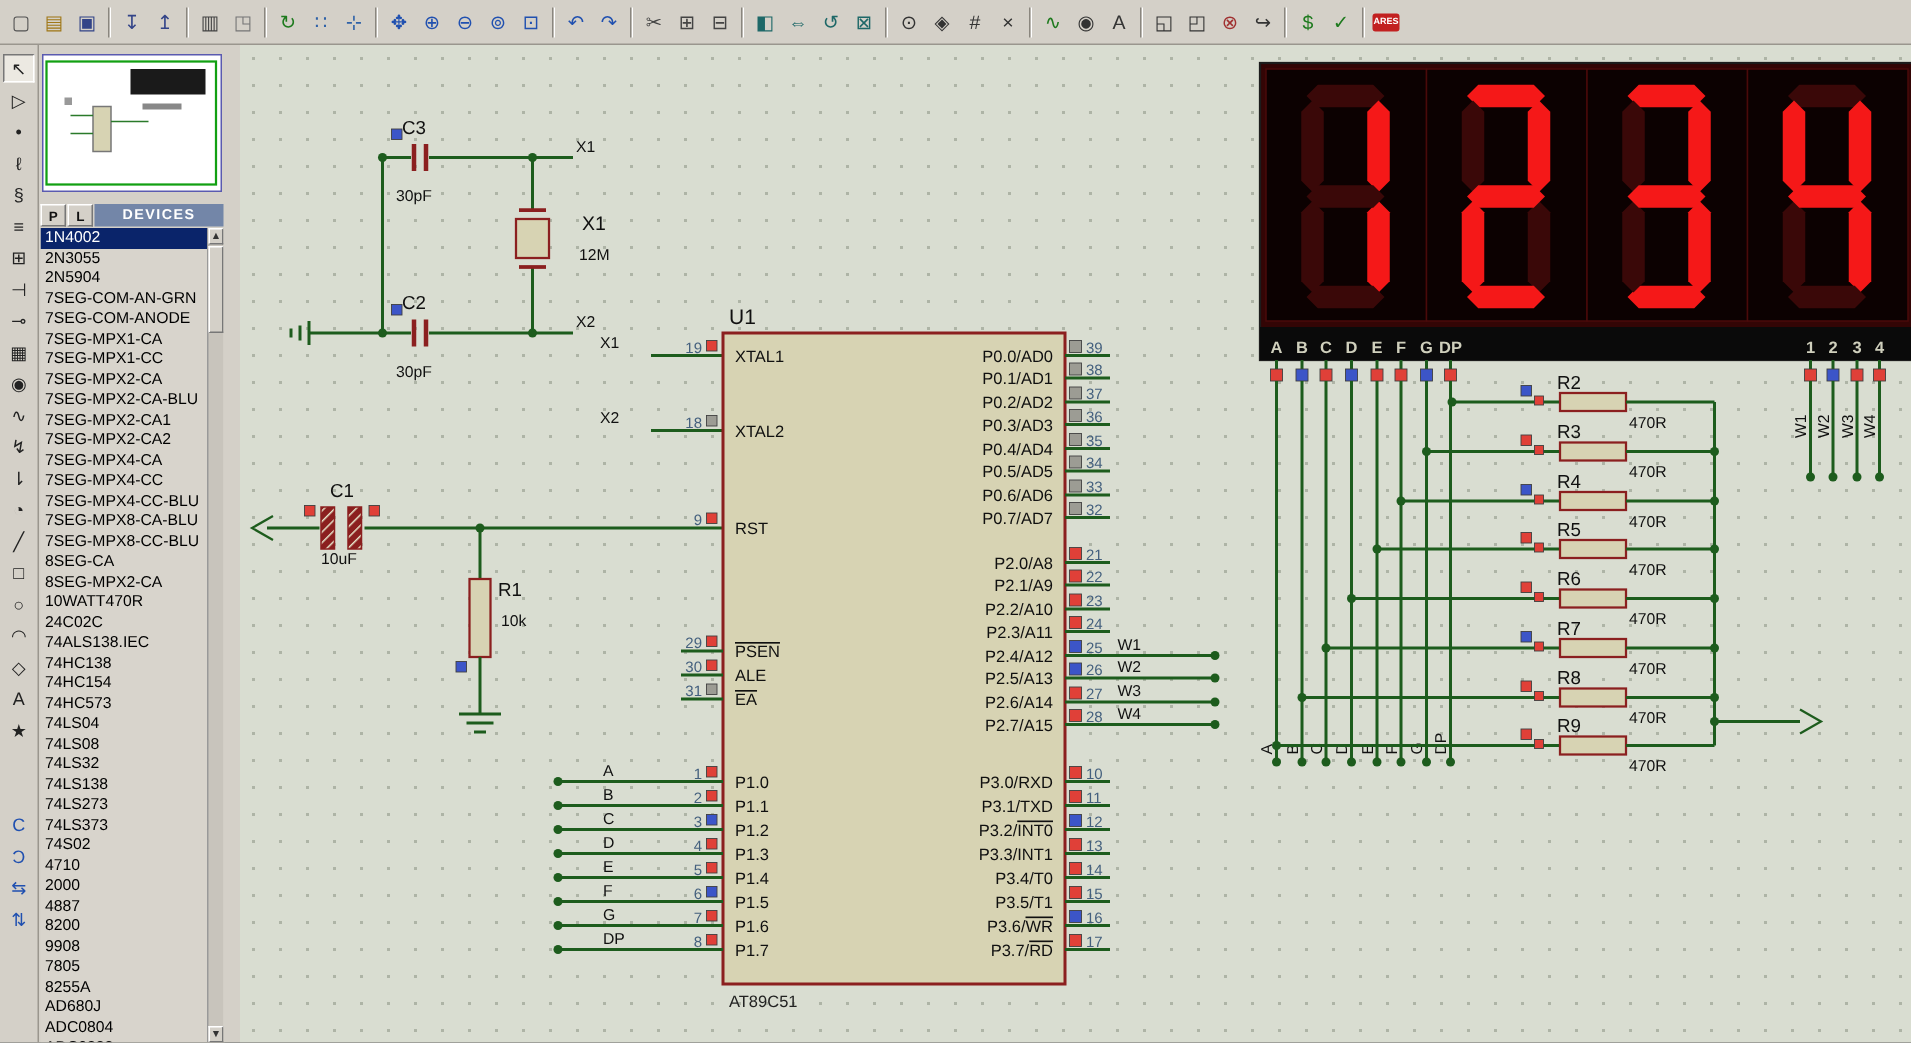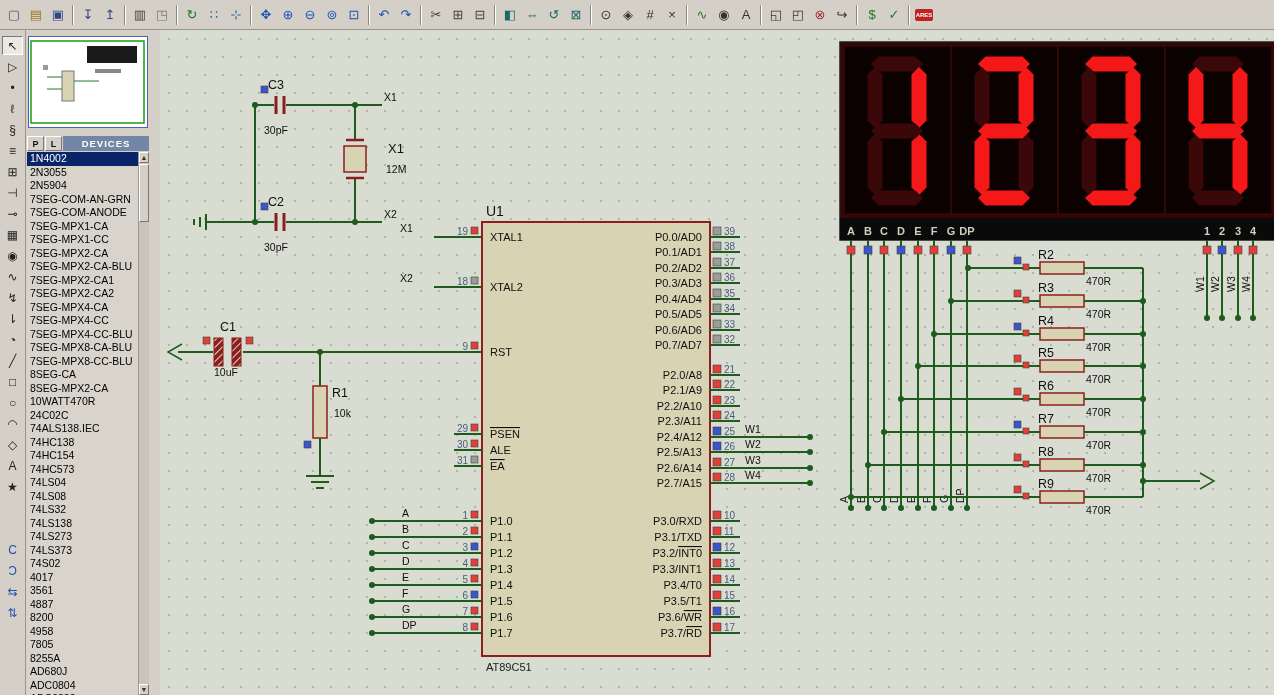--- a/index.html
+++ b/index.html
@@ -169,25 +169,25 @@
           <div class="device-item">74HC138</div>
           <div class="device-item">74HC154</div>
           <div class="device-item">74HC573</div>
           <div class="device-item">74LS04</div>
           <div class="device-item">74LS08</div>
           <div class="device-item">74LS32</div>
           <div class="device-item">74LS138</div>
           <div class="device-item">74LS273</div>
           <div class="device-item">74LS373</div>
           <div class="device-item">74S02</div>
-          <div class="device-item">4017</div>
-          <div class="device-item">3561</div>
+          <div class="device-item">4710</div>
+          <div class="device-item">2000</div>
           <div class="device-item">4887</div>
           <div class="device-item">8200</div>
-          <div class="device-item">4958</div>
+          <div class="device-item">9908</div>
           <div class="device-item">7805</div>
           <div class="device-item">8255A</div>
           <div class="device-item">AD680J</div>
           <div class="device-item">ADC0804</div>
           <div class="device-item">ADC0832</div>
         </div>
       <div class="scrollbar">
         <div class="scroll-up">▲</div>
         <div class="scroll-thumb"></div>
         <div class="scroll-down">▼</div>

